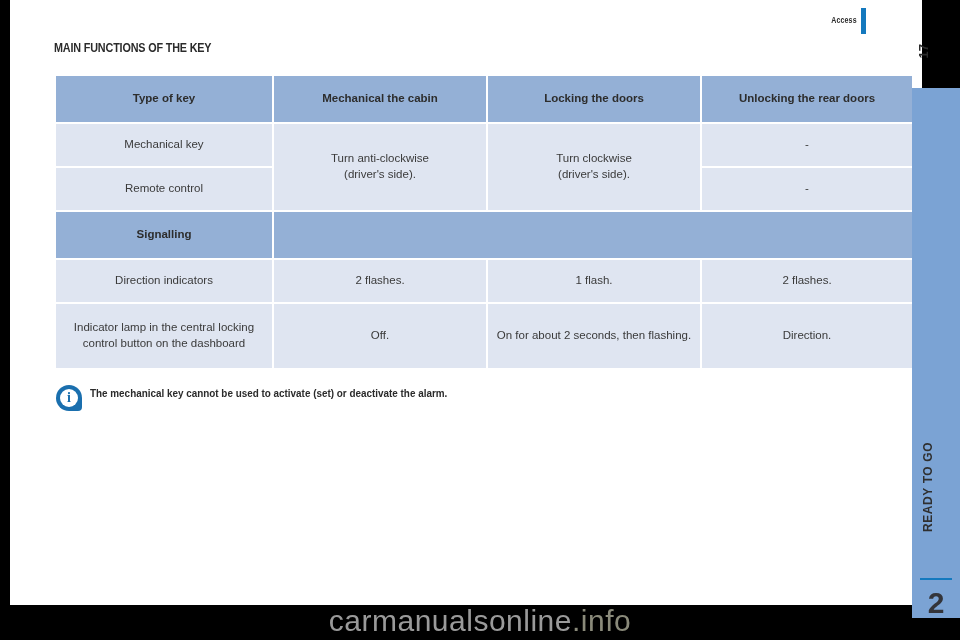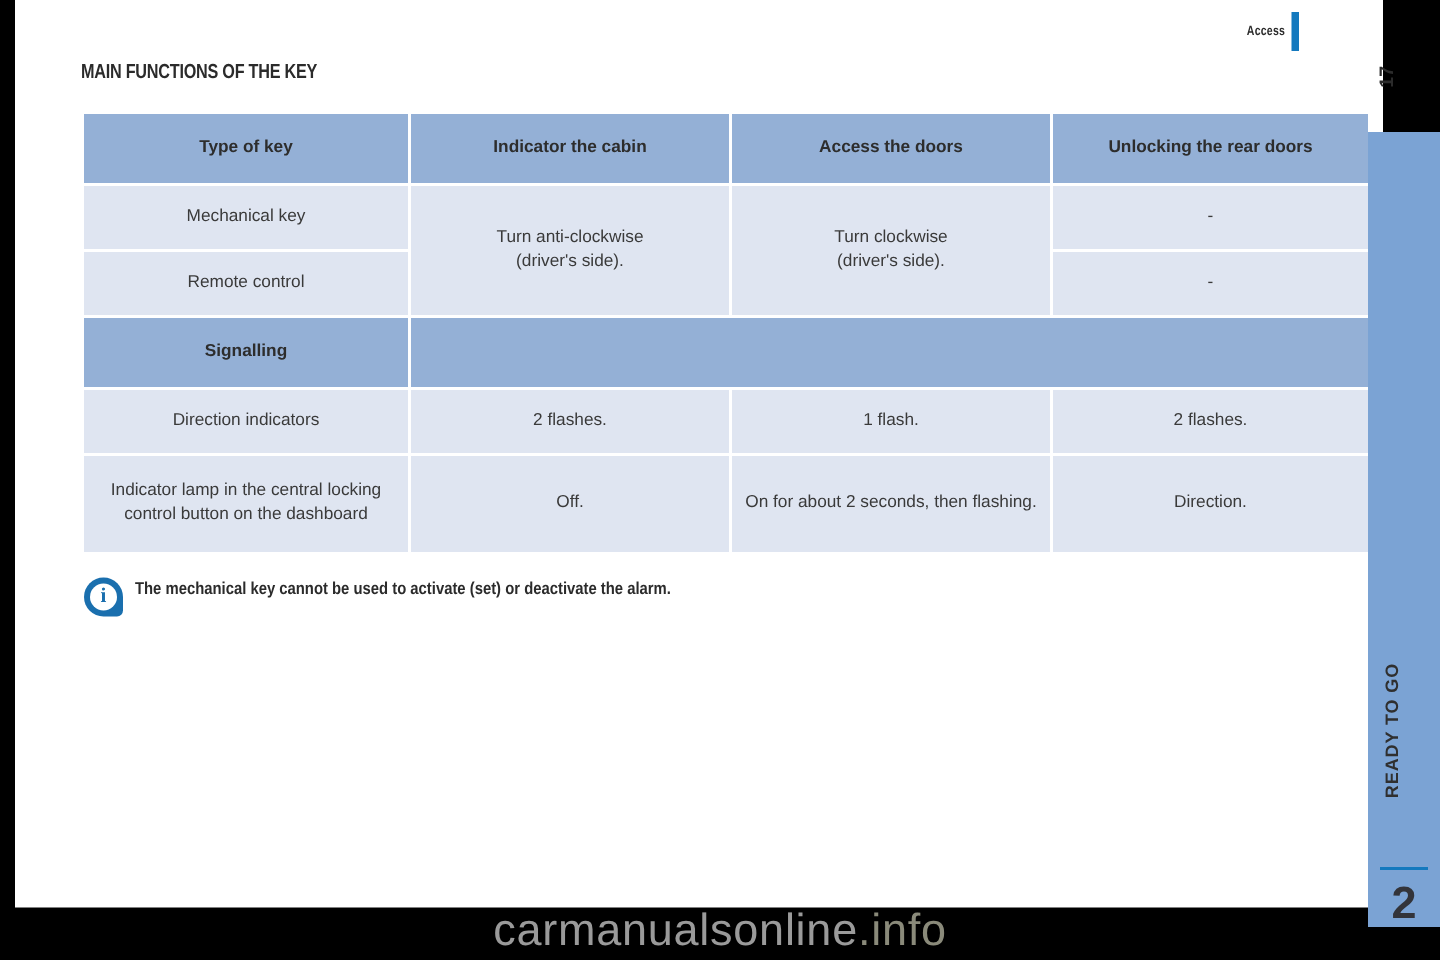--- a/index.html
+++ b/index.html
@@ -240,22 +240,22 @@
   <table id="key-table">
     <colgroup>
       <col class="col-a">
         <col class="col-b">
         <col class="col-c">
         <col class="col-d">
     </colgroup>
     <tbody>
       <tr class="h-row">
         <td class="head">Type of key</td>
-        <td class="head">Indicator the cabin</td>
-        <td class="head">Access the doors</td>
+        <td class="head">Mechanical the cabin</td>
+        <td class="head">Locking the doors</td>
         <td class="head">Unlocking the rear doors</td>
       </tr>
 
       <tr class="r-mech">
         <td>Mechanical key</td>
         <td rowspan="2" class="nl">Turn anti-clockwise<br>(driver's side).</td>
         <td rowspan="2" class="nl">Turn clockwise<br>(driver's side).</td>
         <td>-</td>
       </tr>
 

